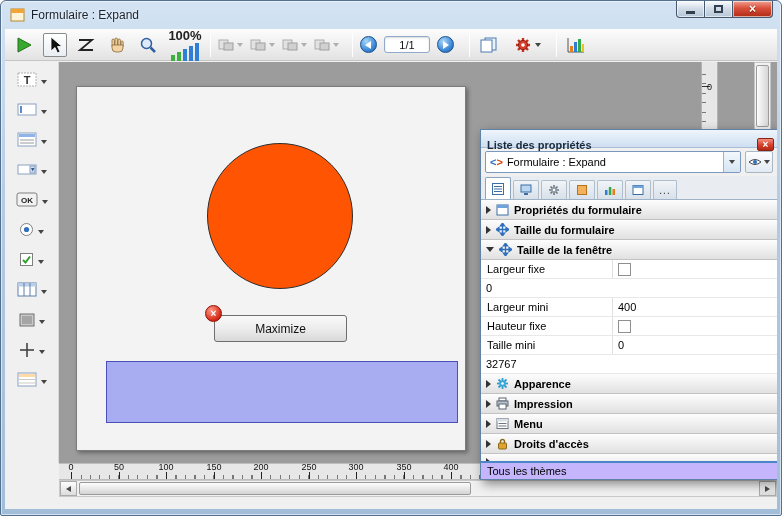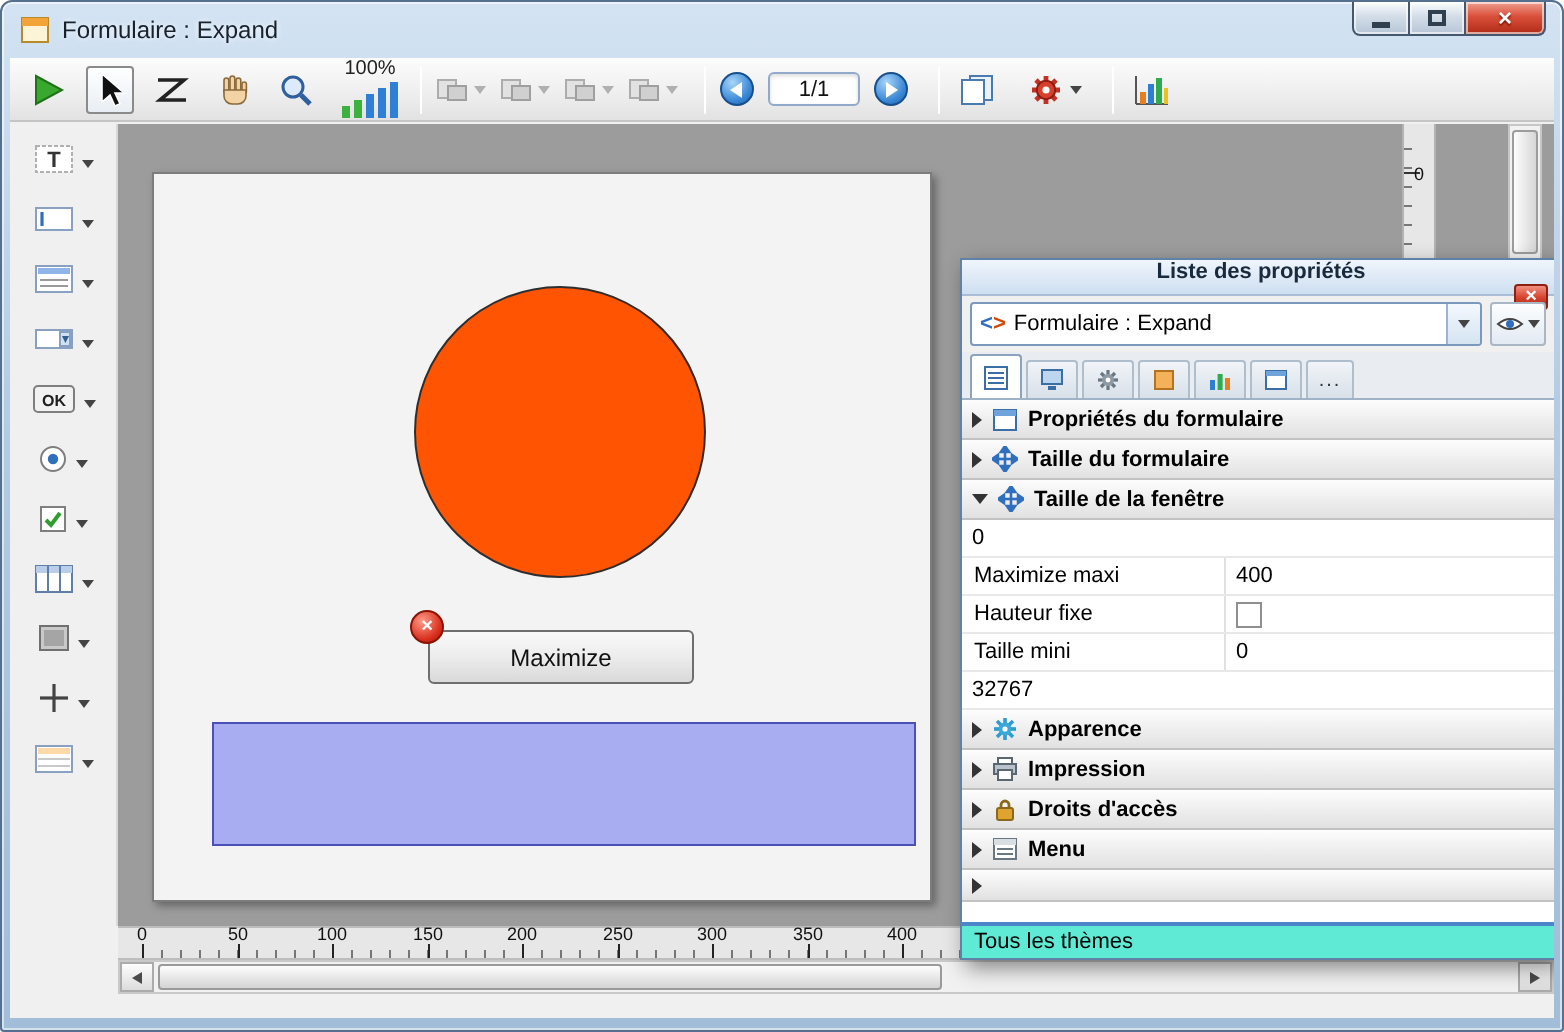--- a/index.html
+++ b/index.html
@@ -25,21 +25,21 @@
   .max-gl { width:9px; height:8px; border:2px solid #30404f; }
   
   .content { position:absolute; left:4px; right:4px; top:28px; bottom:6px; background:#f0f0f0; overflow:hidden; }
   
   .toolbar { position:absolute; left:0; right:0; top:0; height:32px;
              background:linear-gradient(#fcfcfc,#efefef 55%,#e2e2e2);
              border-bottom:1px solid #c5c5c5; display:flex; align-items:center; padding:0 7px; gap:7px; }
   .tbi { display:flex; align-items:center; justify-content:center; width:24px; height:24px; }
   .tool-selected { border:1px solid #8a8a8a; background:linear-gradient(#ffffff,#e9eef4); border-radius:2px; }
   .zoomgrp { display:flex; flex-direction:column; align-items:center; width:36px; line-height:1; }
-  .zoomgrp b { font-size:10px; font-weight:normal; color:#222; }
+  .zoomgrp b { font-size:13px; font-weight:bold; color:#222; }
   .zbars { display:flex; align-items:flex-end; gap:2px; margin-top:1px; }
   .zbars i { display:block; width:4px; }
   .sep { width:1px; height:24px; background:#c9c9c9; border-right:1px solid #ffffff; }
   .chev { width:0; height:0; border-left:3px solid transparent; border-right:3px solid transparent; border-top:4px solid #444; }
   .chev.gray { border-top-color:#b0b0b0; }
   .tbgrp { display:flex; align-items:center; gap:3px; }
   .navbtn { width:17px; height:17px; border-radius:50%;
             background:radial-gradient(circle at 35% 28%,#a8d5f8,#3c89d8 62%,#1d5fa9);
             border:1px solid #174f8c; display:flex; align-items:center; justify-content:center; }
   .tri-wl { width:0;height:0;border-top:4px solid transparent;border-bottom:4px solid transparent;border-right:6px solid #fff; margin-right:1px;}
@@ -90,21 +90,21 @@
           border:1px solid #ababab; display:flex; align-items:center; justify-content:center; }
   .sbtn.left { left:0; } .sbtn.right { right:0; }
   .tri-gl { width:0;height:0;border-top:3.5px solid transparent;border-bottom:3.5px solid transparent;border-right:5px solid #4a4a4a; }
   .tri-gr { width:0;height:0;border-top:3.5px solid transparent;border-bottom:3.5px solid transparent;border-left:5px solid #4a4a4a; }
   .hthumb { position:absolute; left:19px; top:1px; width:392px; height:13px;
             background:linear-gradient(#fdfdfd,#d4d4d4); border:1px solid #9a9a9a; border-radius:2px; }
   
   .props { position:absolute; left:475px; top:100px; width:298px; height:351px; background:#f0f0f0;
            border:1px solid #5f82a6; box-shadow:3px 4px 10px rgba(0,0,0,.45); z-index:10; }
   .ptitle { height:18px; background:linear-gradient(#eff5fc,#cedff1); border-bottom:1px solid #a9bed6;
-            display:flex; align-items:center; padding:0 3px 0 6px; font-size:11px; font-weight:bold; color:#182a3c;flex-direction:column; }
+            display:flex; align-items:center; padding:12px 3px 0 6px; font-size:11px; font-weight:bold; color:#182a3c; }
   .pclose { margin-left:auto; width:17px; height:13px; border:1px solid #8c2013; border-radius:2px;
             background:linear-gradient(#f0907f,#d5402c 55%,#b02a16); color:#fff; font-size:10px;
             line-height:11px; text-align:center; font-weight:bold; }
   .pselrow { height:28px; display:flex; align-items:center; gap:4px; padding:0 4px; }
   .pcombo { flex:1; height:22px; background:#fff; border:1px solid #7a99bd; border-radius:2px;
             display:flex; align-items:center; padding-left:4px; font-size:11px; gap:4px; overflow:hidden; }
   .cicon b { font-weight:bold; font-size:11px; }
   .carrow { margin-left:auto; width:17px; align-self:stretch; display:flex; align-items:center; justify-content:center;
             background:linear-gradient(#f3f8fd,#d5e4f2); border-left:1px solid #9ab4cf; }
   .peye { width:28px; height:22px; border:1px solid #a9b6c4; border-radius:2px;
@@ -120,21 +120,21 @@
            background:linear-gradient(#fdfdfd,#e1e1e1); border-bottom:1px solid #c2c2c2;
            font-size:11px; font-weight:bold; color:#000; }
   .tri-r { width:0; height:0; border-top:4px solid transparent; border-bottom:4px solid transparent; border-left:5px solid #333; }
   .tri-d { width:0; height:0; border-left:4px solid transparent; border-right:4px solid transparent; border-top:5px solid #333; }
   .prow { display:flex; height:19px; border-bottom:1px solid #e8e8e8; background:#fff; font-size:11px; }
   .prow .pl { width:132px; padding-left:6px; border-right:1px solid #e0e0e0; display:flex; align-items:center; color:#000; }
   .prow .pv { flex:1; padding-left:5px; display:flex; align-items:center; color:#000; }
   .pcheck { width:13px; height:13px; border:1px solid #8f8f8f; background:#fff; }
   .psliver { height:16px; background:linear-gradient(#fdfdfd,#e1e1e1); border-bottom:1px solid #c2c2c2;
              display:flex; align-items:center; padding-left:5px; }
-  .pfooter { position:absolute; left:0; right:0; bottom:0; height:18px; background:#5eead4;
+  .pfooter { position:absolute; left:0; right:0; bottom:0; height:18px; background:#c4b5fd;
              border-top:2px solid #4a86c8; font-size:11px; display:flex; align-items:center; padding-left:6px; color:#000; }
 </style>
 </head>
 <body>
 
 <div class="app">
 
   <div class="titlebar">
     <span class="app-ico">
       <svg width="16" height="16">
@@ -522,24 +522,30 @@
                 <polygon points="7,0 4.8,3.2 9.2,3.2"></polygon>
                 <polygon points="7,14 4.8,10.8 9.2,10.8"></polygon>
                 <polygon points="0,7 3.2,4.8 3.2,9.2"></polygon>
                 <polygon points="14,7 10.8,4.8 10.8,9.2"></polygon>
               </g>
             </svg>
           <span>Taille de la fenêtre</span>
         </div>
 
         <div class="prow">
+          <span class="pl">Largeur fixe</span>
+          <span class="pv">
+              <span class="pcheck"></span>
+            </span>
+        </div>
+        <div class="prow">
           <span class="pv">0</span>
         </div>
         <div class="prow">
-          <span class="pl">Maximize maxi</span>
+          <span class="pl">Largeur mini</span>
           <span class="pv">400</span>
         </div>
         <div class="prow">
           <span class="pl">Hauteur fixe</span>
           <span class="pv">
               <span class="pcheck"></span>
             </span>
         </div>
         <div class="prow">
           <span class="pl">Taille mini</span>
@@ -568,35 +574,35 @@
           <svg width="13" height="13">
               <rect x="3" y="1" width="7" height="3" fill="#fff" stroke="#5a6670"></rect>
               <rect x="1" y="4" width="11" height="5" fill="#b9c2cc" stroke="#5a6670"></rect>
               <rect x="3" y="7" width="7" height="5" fill="#fff" stroke="#5a6670"></rect>
             </svg>
           <span>Impression</span>
         </div>
         <div class="phead">
           <i class="tri-r"></i>
           <svg width="13" height="13">
-              <rect x="2.5" y="6" width="8" height="6" rx="1" fill="#e0a32e" stroke="#8a6a1a"></rect>
-              <path d="M4.5 6 V4.5 a2 2 0 0 1 4 0 V6" fill="none" stroke="#8a6a1a" stroke-width="1.4"></path>
-            </svg>
-          <span>Droits d'accès</span>
-        </div>
-        <div class="phead">
-          <i class="tri-r"></i>
-          <svg width="13" height="13">
               <rect x="1" y="1.5" width="11" height="10" fill="#fff" stroke="#6a7680"></rect>
               <rect x="1" y="1.5" width="11" height="3" fill="#d8dee4"></rect>
               <line x1="2.5" y1="6.5" x2="10.5" y2="6.5" stroke="#6a7680"></line>
               <line x1="2.5" y1="9" x2="10.5" y2="9" stroke="#6a7680"></line>
             </svg>
           <span>Menu</span>
         </div>
+        <div class="phead">
+          <i class="tri-r"></i>
+          <svg width="13" height="13">
+              <rect x="2.5" y="6" width="8" height="6" rx="1" fill="#e0a32e" stroke="#8a6a1a"></rect>
+              <path d="M4.5 6 V4.5 a2 2 0 0 1 4 0 V6" fill="none" stroke="#8a6a1a" stroke-width="1.4"></path>
+            </svg>
+          <span>Droits d'accès</span>
+        </div>
         <div class="psliver">
           <i class="tri-r"></i>
         </div>
       </div>
 
       <div class="pfooter">
         <span>Tous les thèmes</span>
       </div>
     </div>
 

